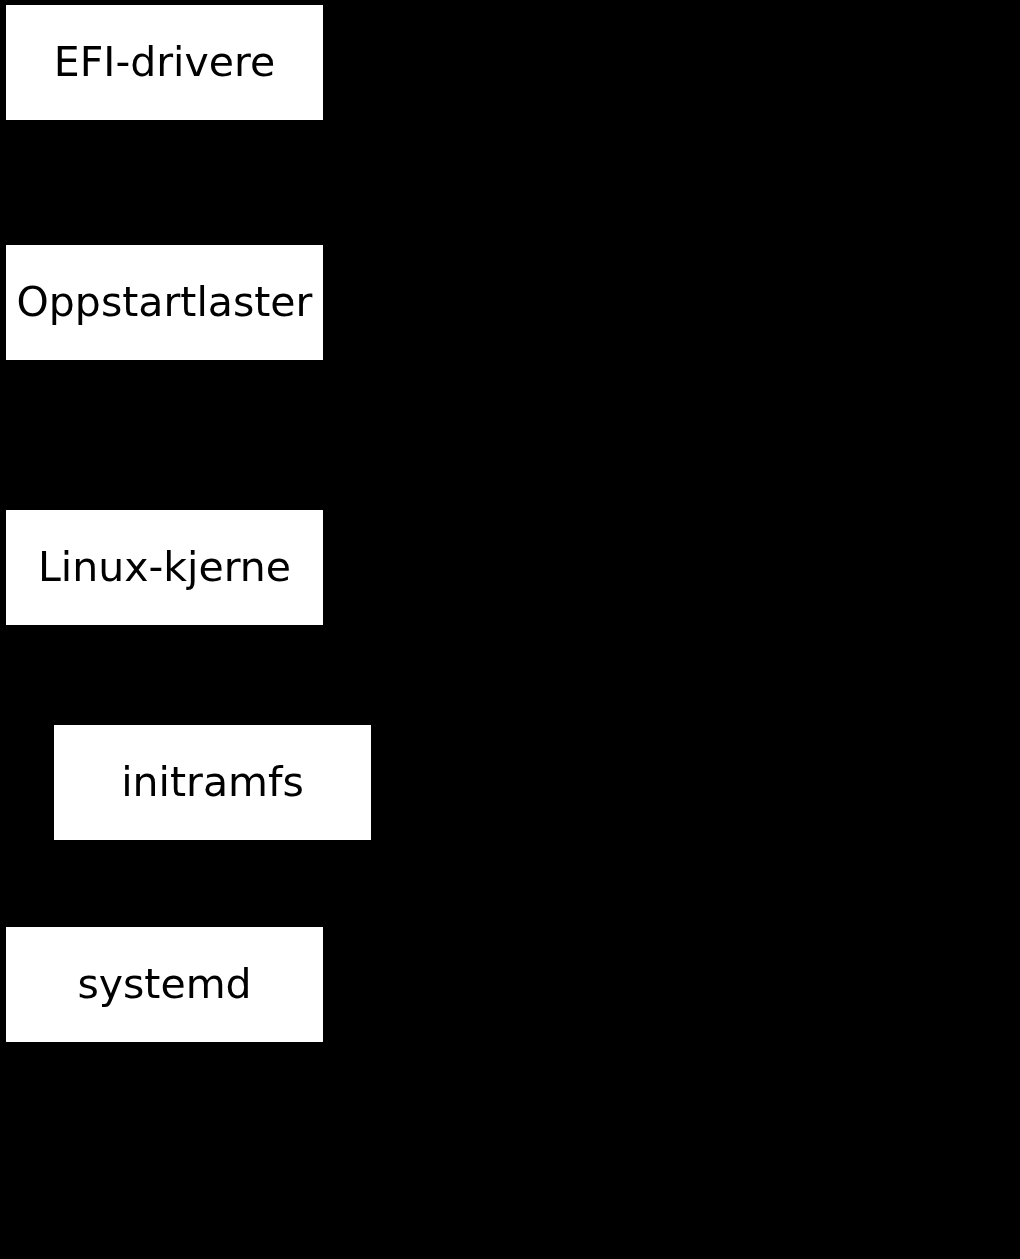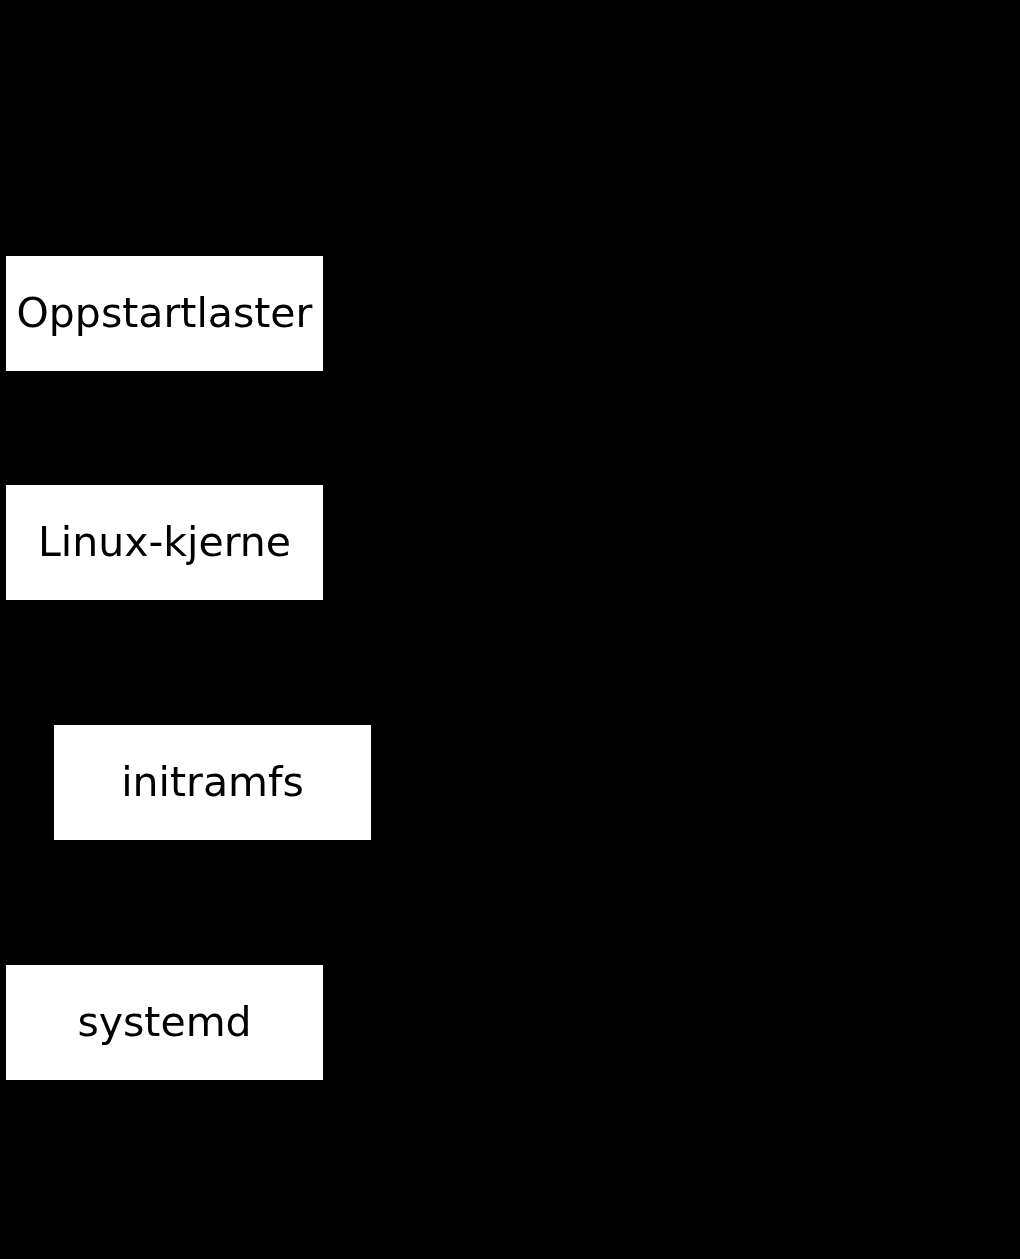--- a/index.html
+++ b/index.html
@@ -35,30 +35,33 @@
     color: #000000;
     font-family: "DejaVu Sans", "Liberation Sans", sans-serif;
     font-size: 41px;
     font-weight: 400;
     line-height: 1;
     letter-spacing: 0px;
     white-space: nowrap;
     text-align: center;
   }
   .stage-box-0 { top: 5px; }
-  .stage-box-1 { top: 256px; }
-  .stage-box-2 { top: 485px; }
+  .stage-box-1 { top: 245px; }
+  .stage-box-2 { top: 510px; }
   .stage-box-3 { top: 725px; margin-left: 48px; }
-  .stage-box-4 { top: 965px; }
+  .stage-box-4 { top: 927px; }
 </style>
 </head>
 <body>
 
 <div id="diagram-canvas">
 
+  <div class="stage-box stage-box-0">
+    <span class="stage-label">EFI-drivere</span>
+  </div>
 
   <div class="stage-box stage-box-1">
     <span class="stage-label">Oppstartlaster</span>
   </div>
 
   <div class="stage-box stage-box-2">
     <span class="stage-label">Linux-kjerne</span>
   </div>
 
   <div class="stage-box stage-box-3">

